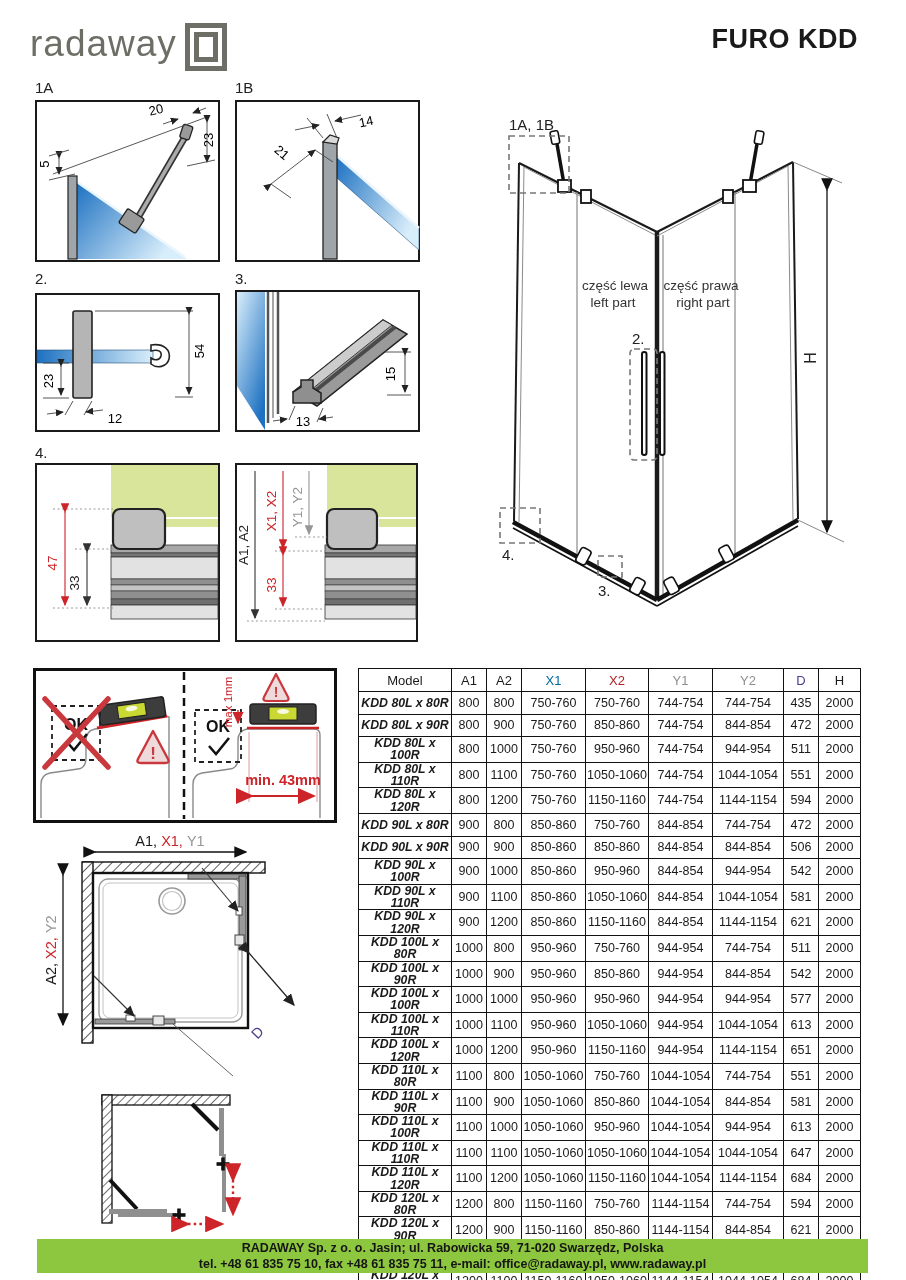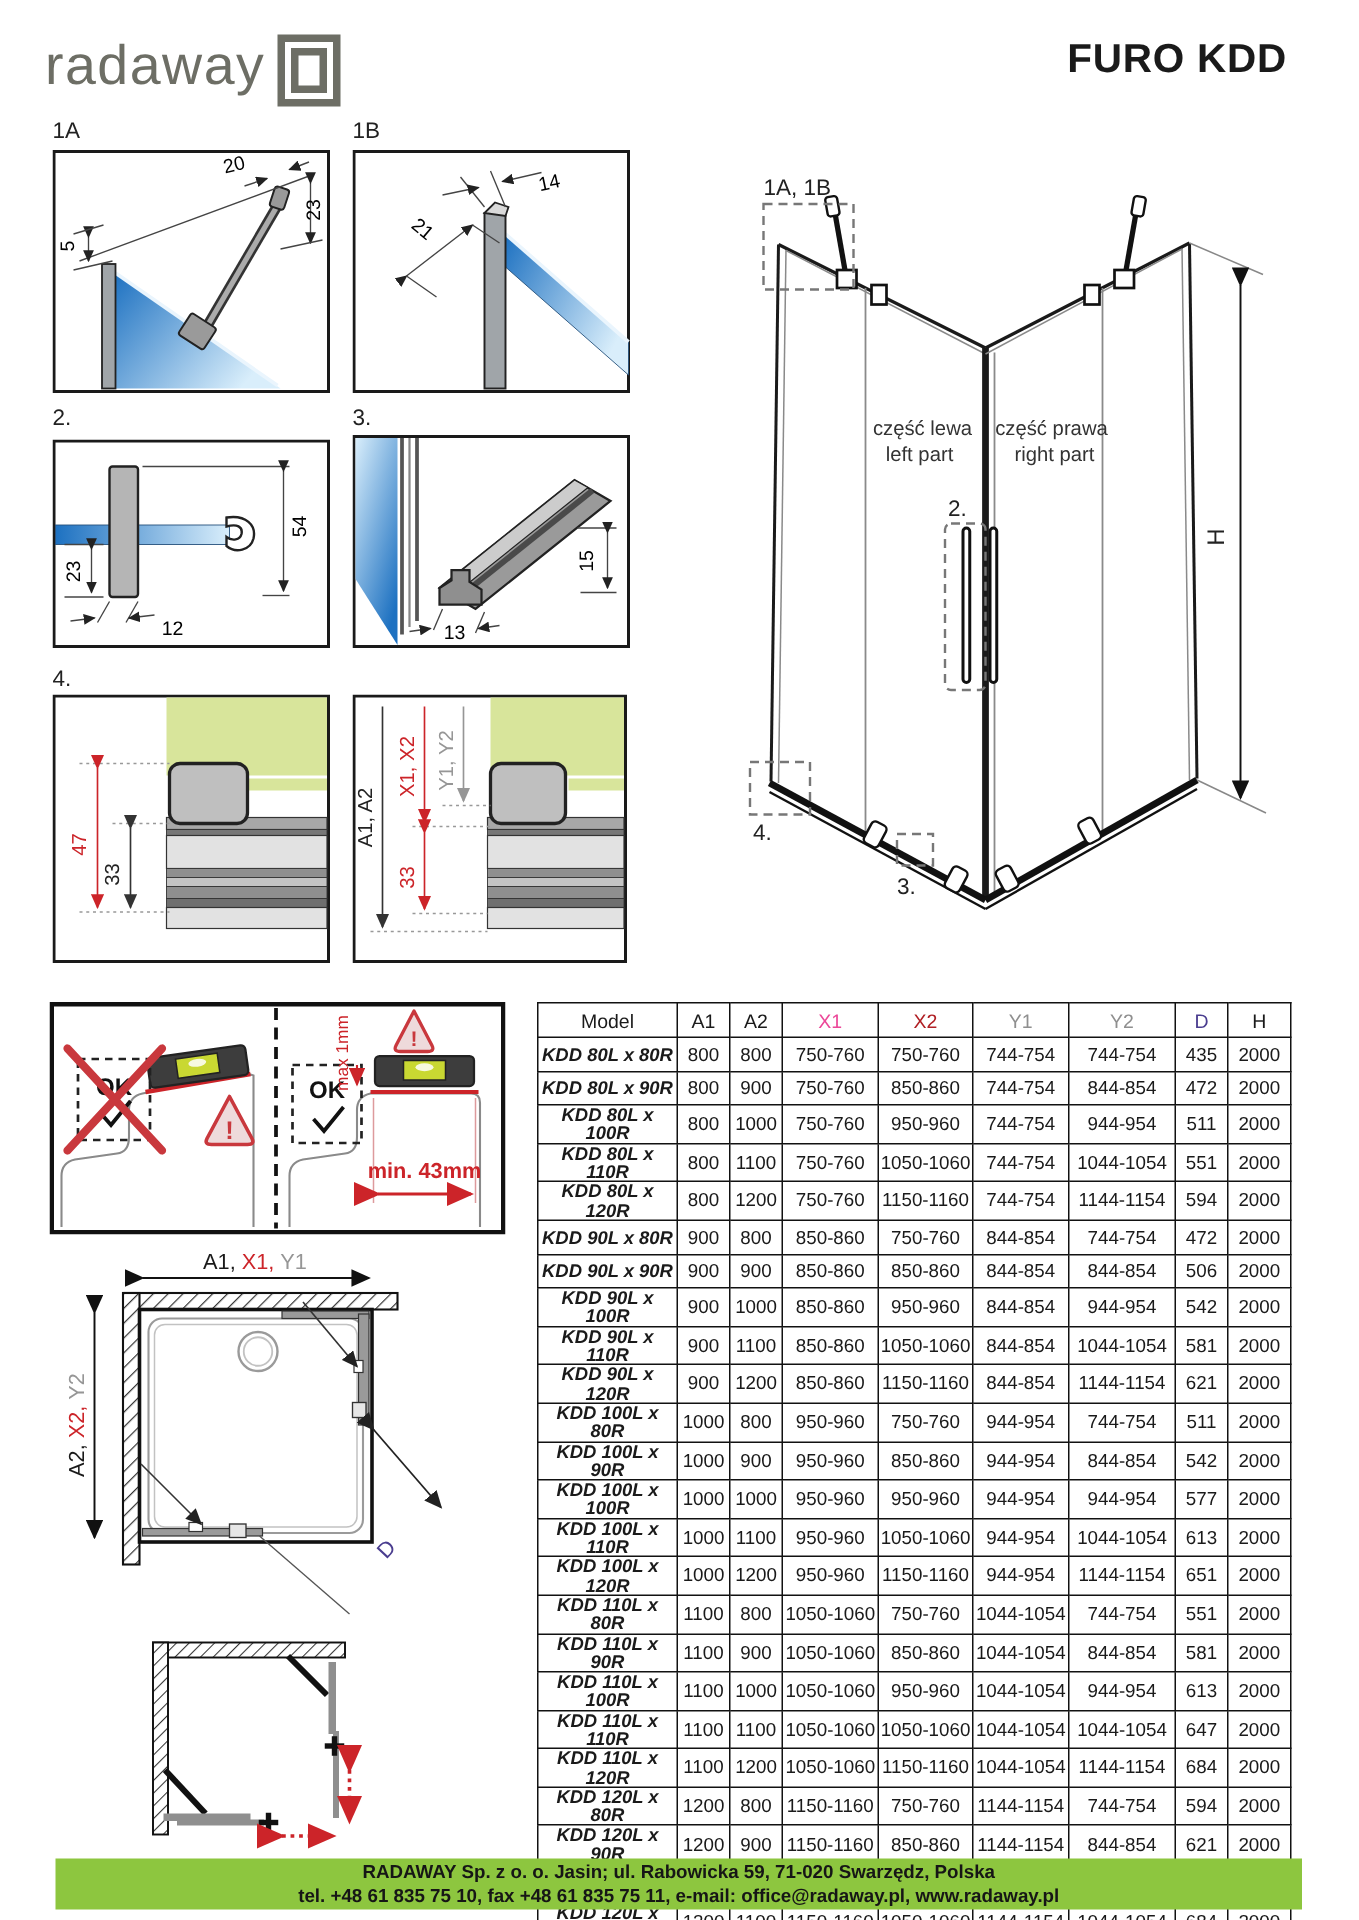--- a/index.html
+++ b/index.html
@@ -485,21 +485,21 @@
         <col style="width:64px">
       <col style="width:71px">
         <col style="width:35px">
         <col style="width:42px">
     </colgroup>
     <thead>
         <tr id="thead-row">
           <th style="color: rgb(26, 26, 26);">Model</th>
           <th style="color: rgb(26, 26, 26);">A1</th>
           <th style="color: rgb(26, 26, 26);">A2</th>
-          <th style="color: #ec4899;">X1</th>
+          <th style="color: #0369a1;">X1</th>
           <th style="color: rgb(176, 31, 36);">X2</th>
           <th style="color: rgb(143, 143, 143);">Y1</th>
           <th style="color: rgb(143, 143, 143);">Y2</th>
           <th style="color: rgb(74, 61, 143);">D</th>
           <th style="color: rgb(26, 26, 26);">H</th>
         </tr>
       </thead>
     <tbody id="tbody">
         <tr>
           <td class="model">KDD 80L x 80R</td>

